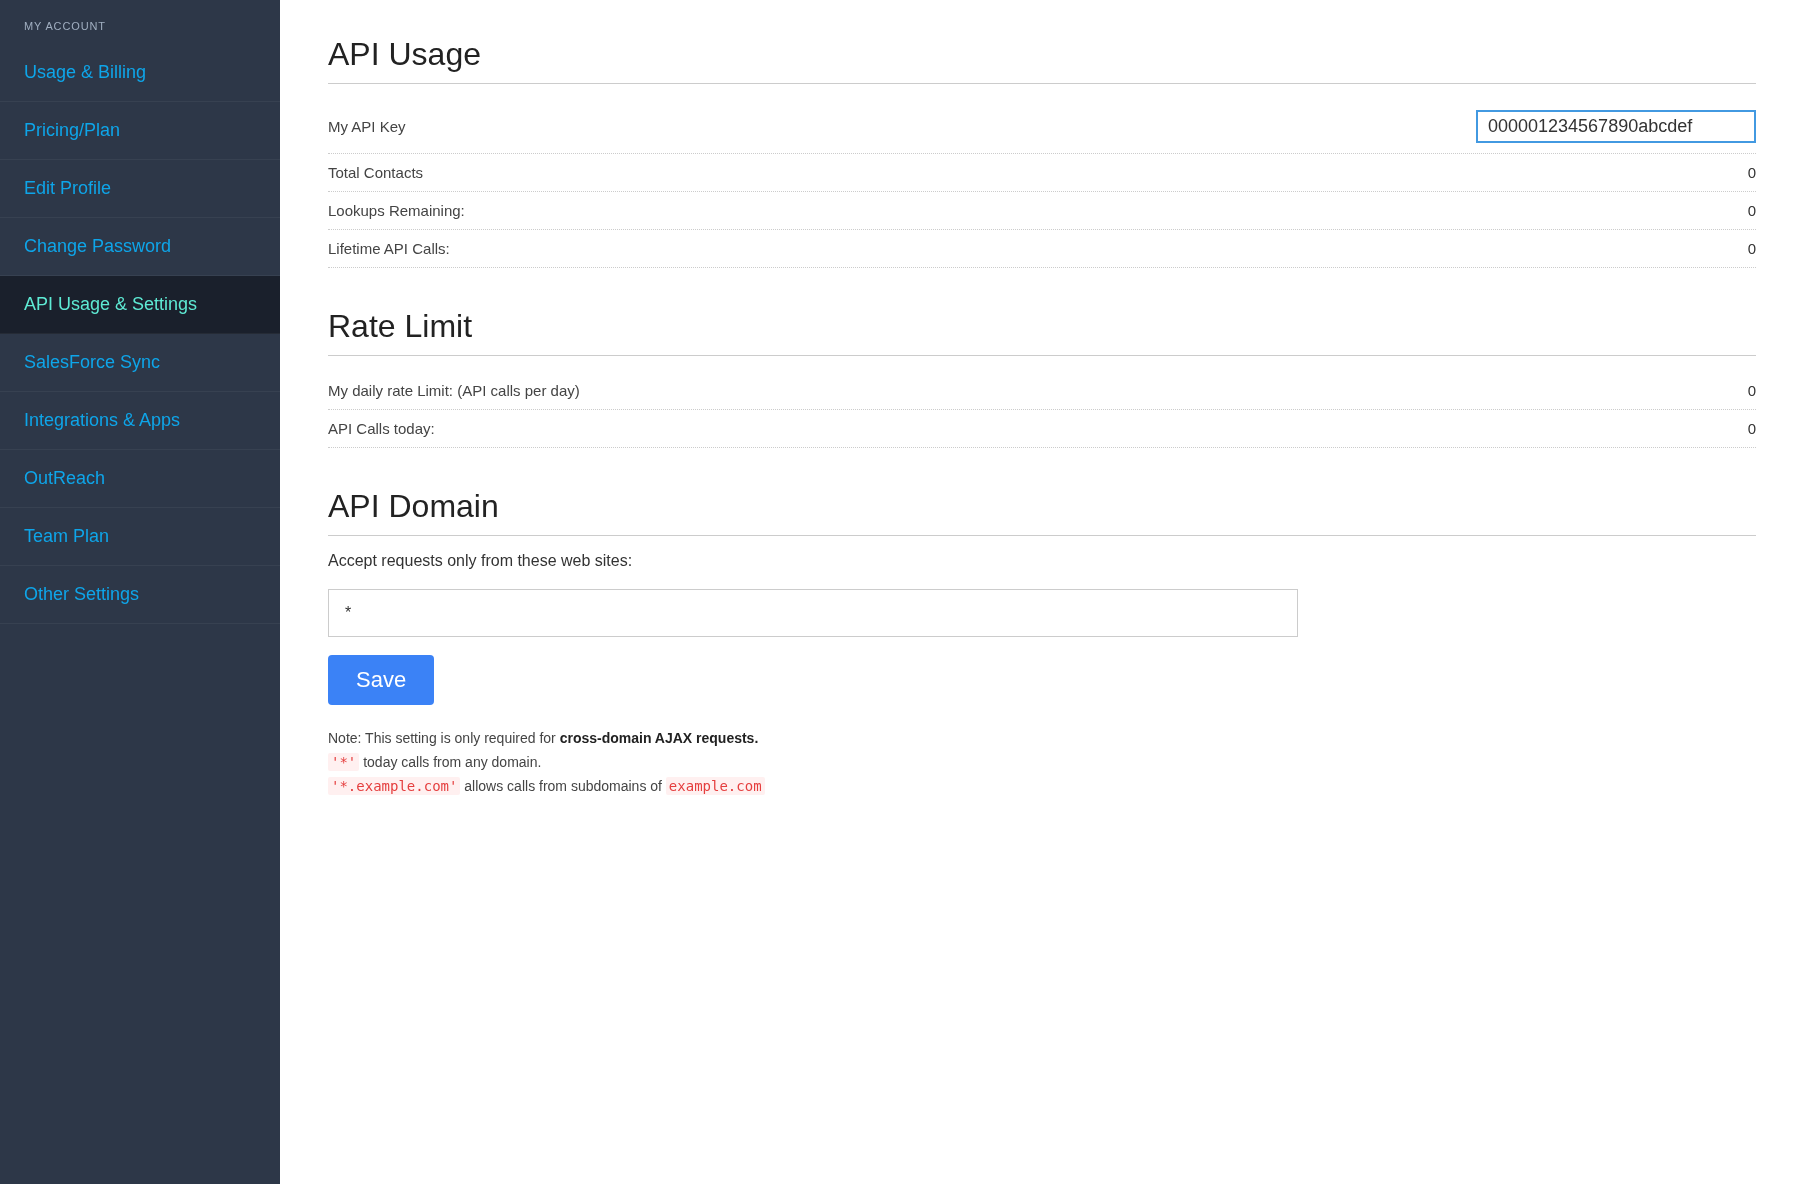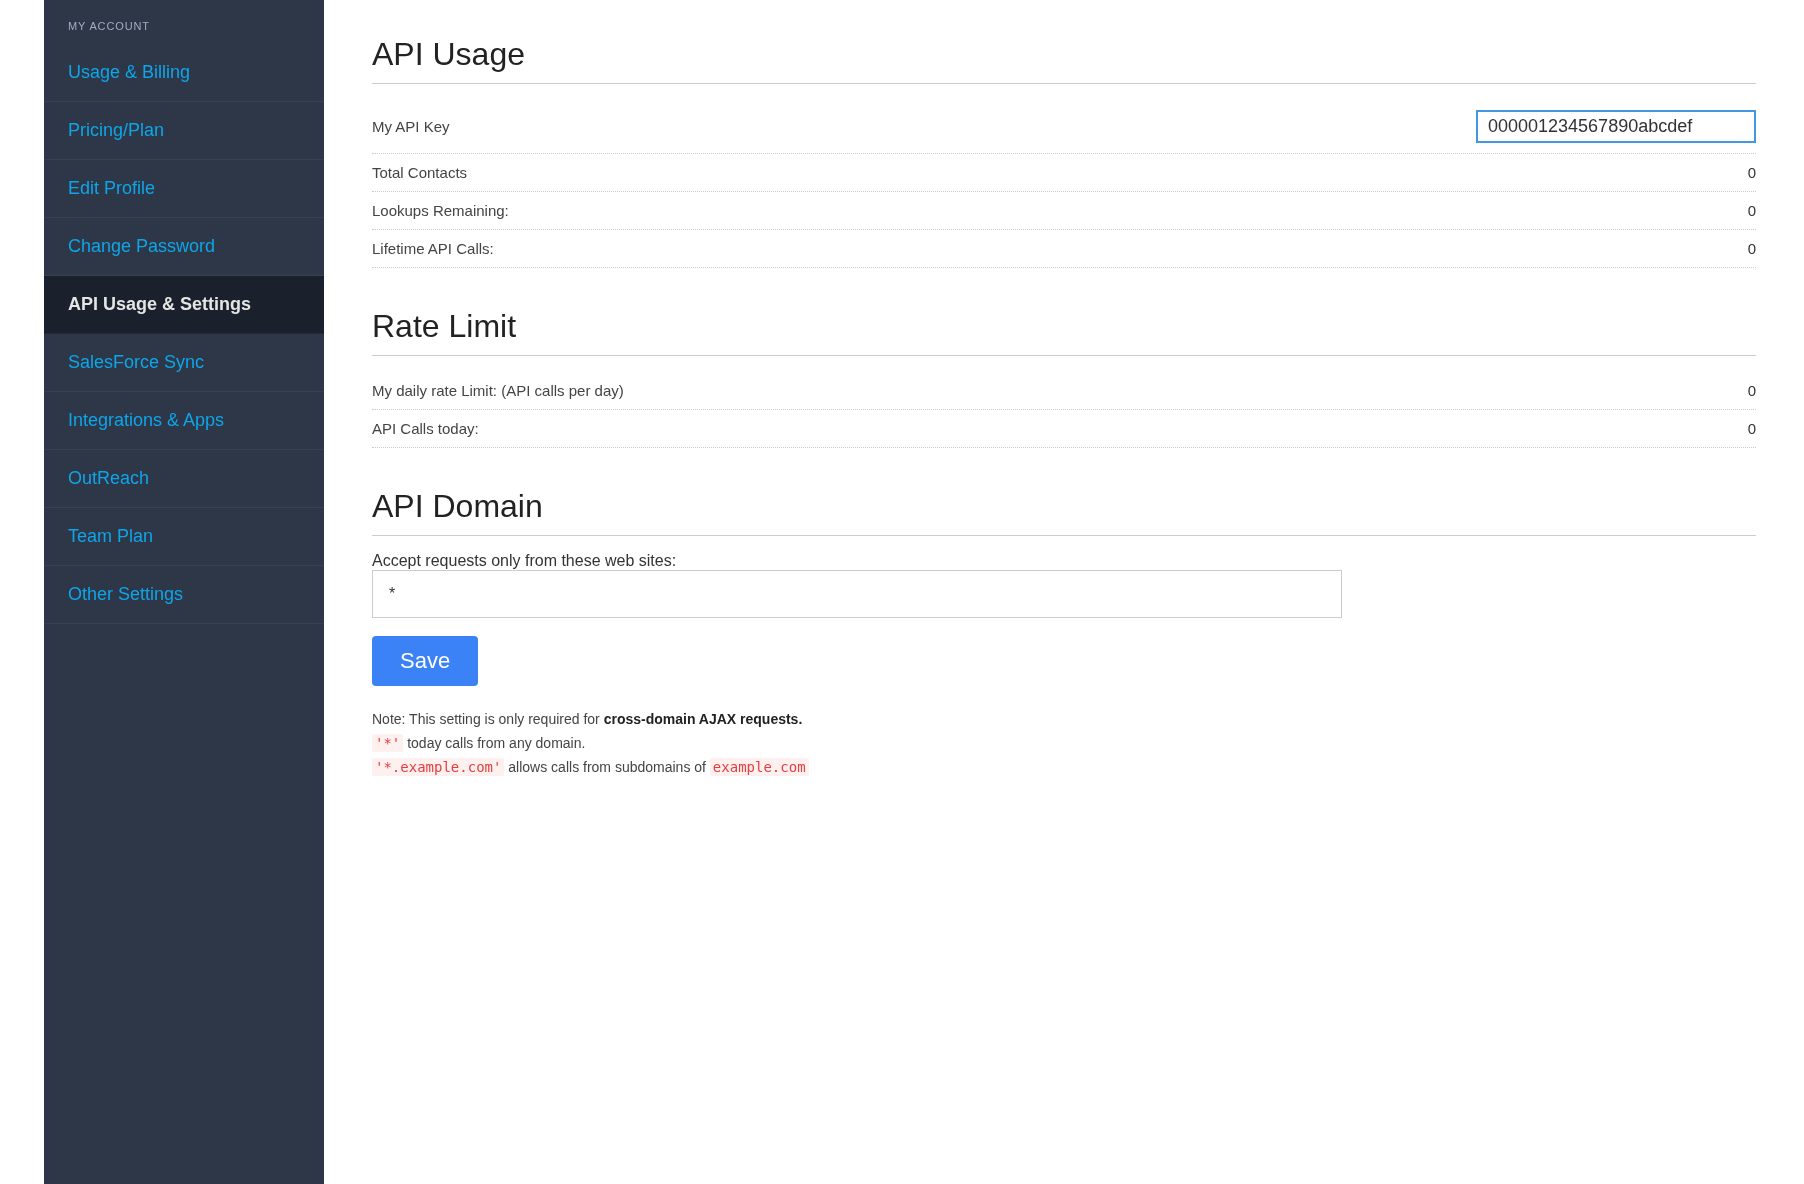--- a/index.html
+++ b/index.html
@@ -12,41 +12,40 @@
 
     
     .sidebar {
       width: 280px;
       min-width: 280px;
       background: #2d3748;
       color: #fff;
       display: flex;
       flex-direction: column;
       padding-top: 20px;
-      margin-left: 44px;
     }
     .sidebar-section-label {
       font-size: 11px;
       color: #a0aec0;
       letter-spacing: 0.08em;
       padding: 0 24px 12px 24px;
       text-transform: uppercase;
     }
     .sidebar-item {
       padding: 18px 24px;
       font-size: 18px;
       color: #0ea5e9;
       cursor: pointer;
       border-bottom: 1px solid rgba(255,255,255,0.05);
       transition: background 0.15s;
     }
     .sidebar-item.active {
       background: #1a202c;
-      color: #e5e5e5;
-      font-weight: 700;
+      color: #5eead4;
+      font-weight: 400;
     }
 
     
     .main-content {
       flex: 1;
       padding: 36px 48px;
       overflow-y: auto;
       background: #fff;
     }
 
@@ -103,21 +102,21 @@
       margin-bottom: 40px;
     }
 
     
     .domain-section {
       margin-bottom: 20px;
     }
     .domain-label {
       font-size: 16px;
       color: #333;
-      margin-bottom: 0;
+      margin-bottom: 19px;
     }
     .domain-input {
       width: 100%;
       max-width: 970px;
       border: 1px solid #ccc;
       padding: 14px 16px;
       font-size: 16px;
       color: #333;
       outline: none;
       margin-bottom: 18px;

